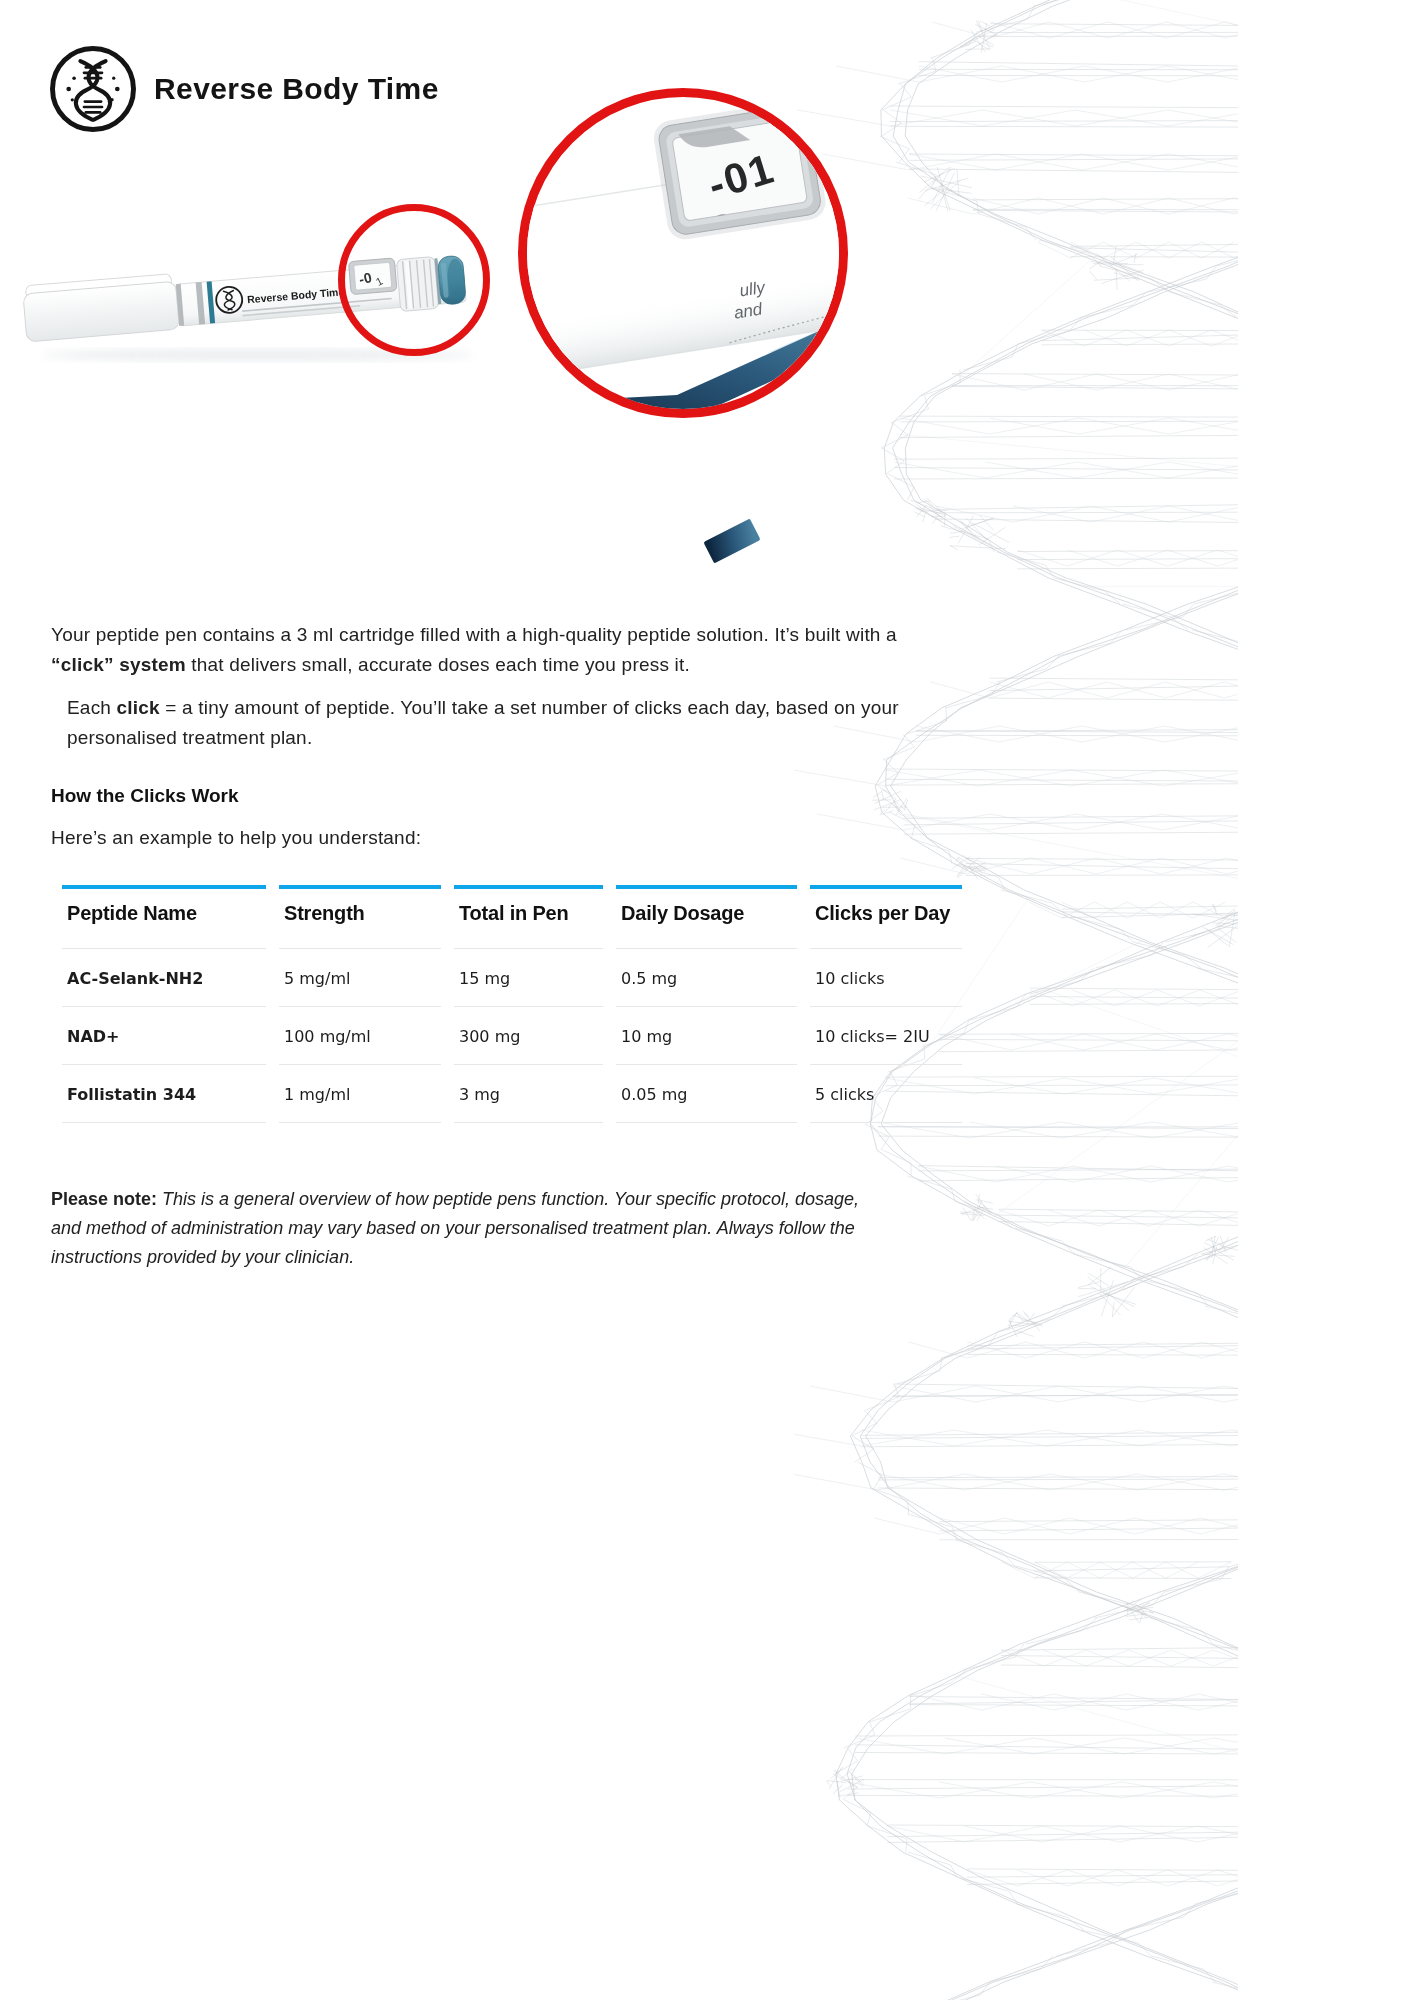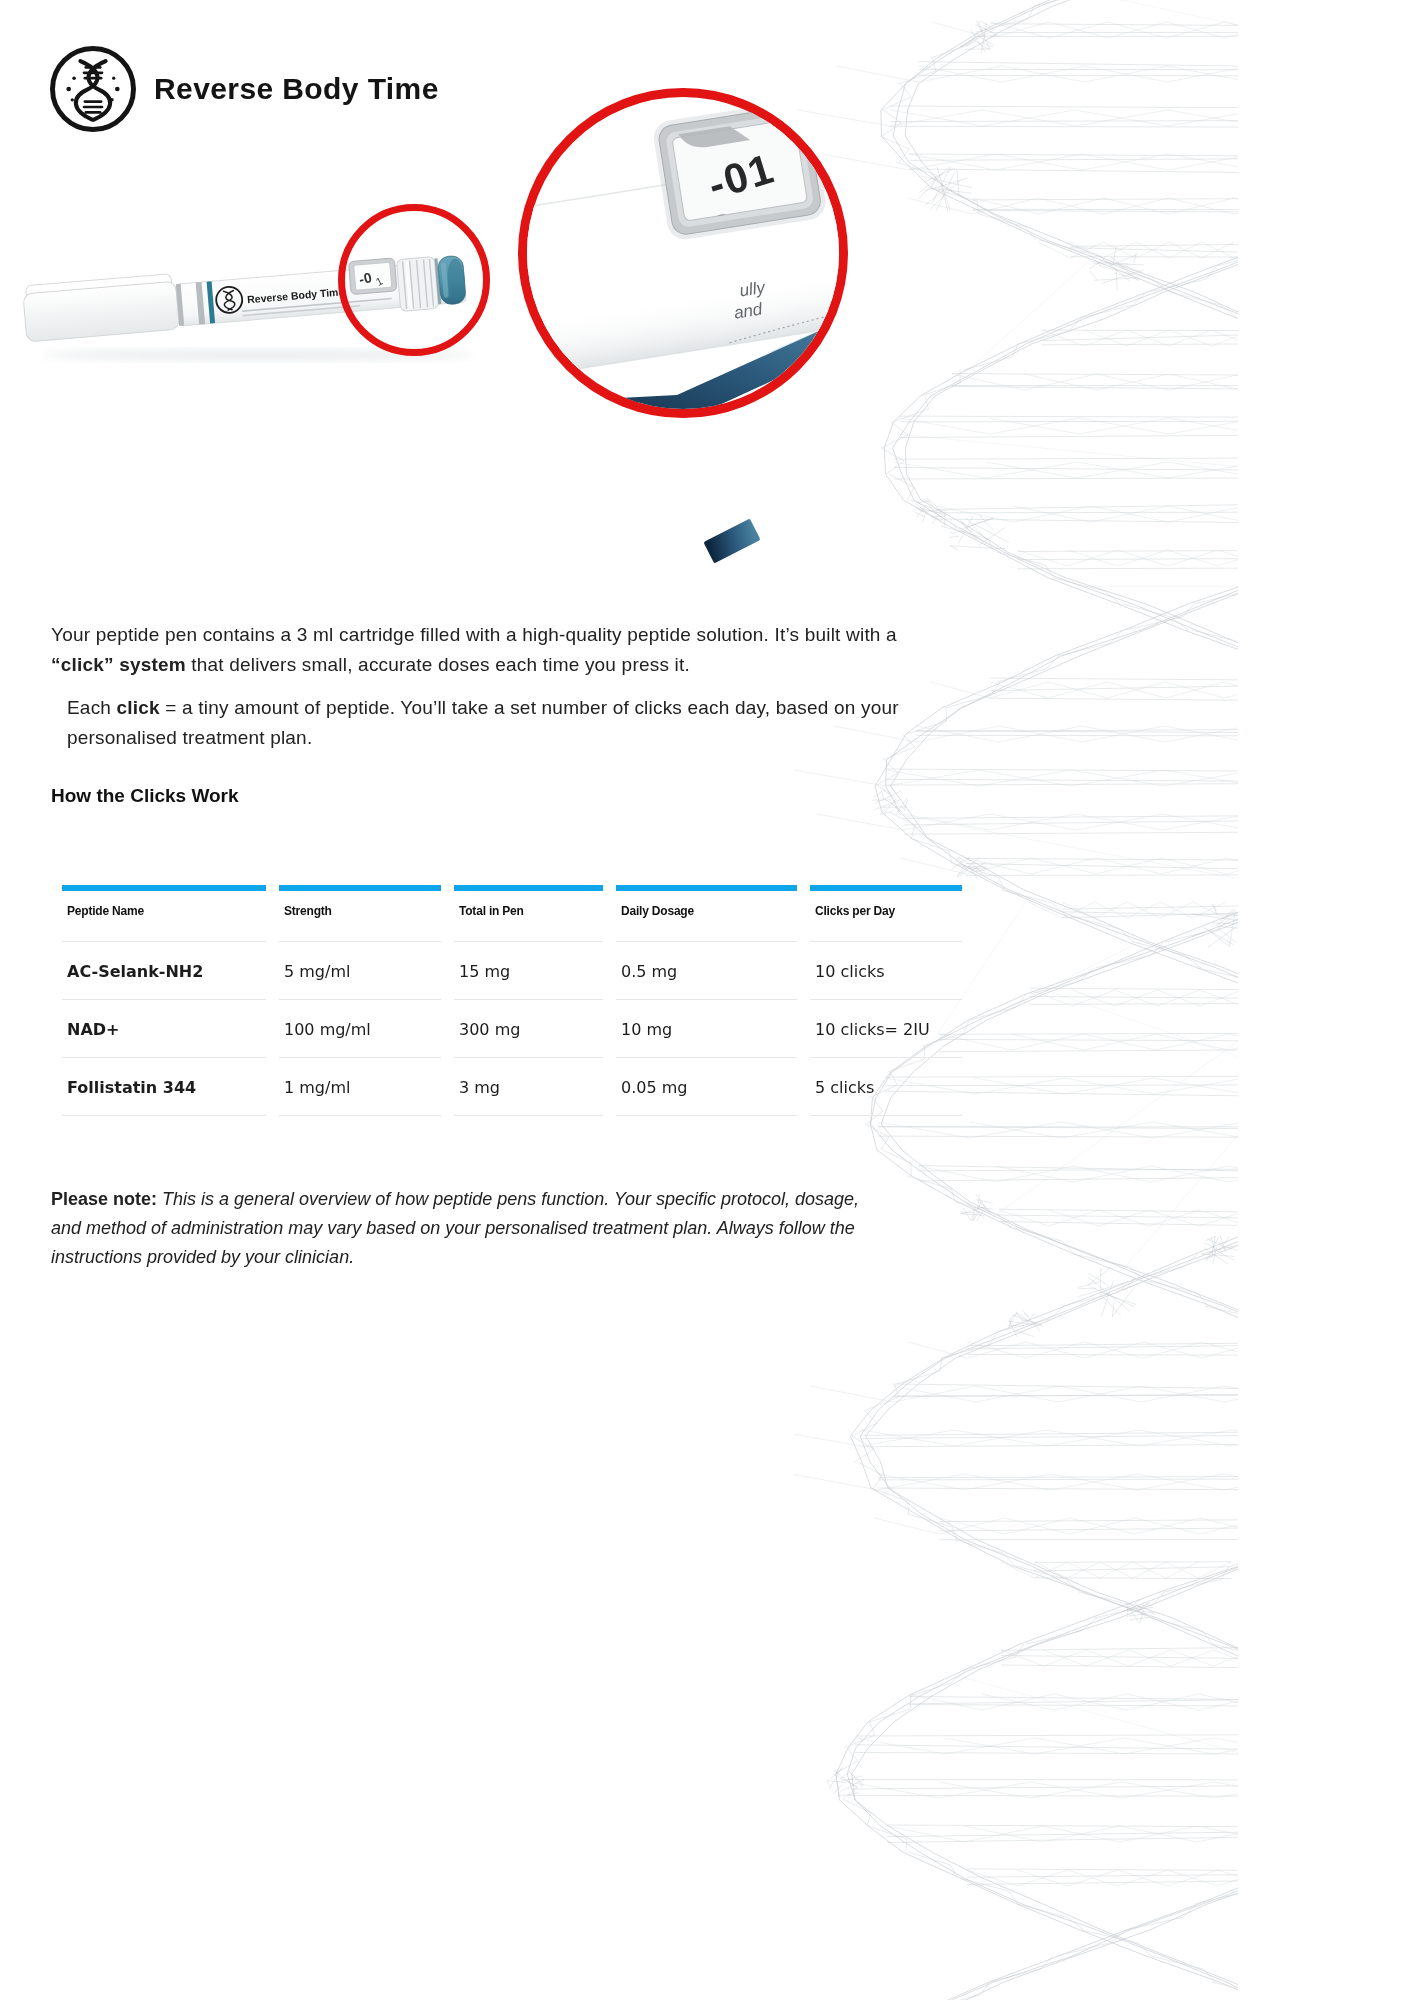--- a/index.html
+++ b/index.html
@@ -21,22 +21,22 @@
   
   .doc{left:51px;width:1090px;white-space:pre-line;}
   .h-doc{font-size:19px;font-weight:bold;color:#111;}
   .p-doc{font-size:19px;line-height:30px;letter-spacing:.2px;}
   .b{font-weight:bold;}
   .i{font-style:italic;}
 
   
   .dose-table{position:absolute;left:62px;top:885px;border-collapse:separate;border-spacing:13px 0;margin-left:-13px;
               font-family:"DejaVu Sans",sans-serif;font-size:16px;color:#1c1c1c;}
-  .dose-table th{font-family:"Liberation Sans",sans-serif;font-size:12px;letter-spacing:-.2px;text-align:left;
-                 padding:13px 0 23px 5px;border-top:6px solid #0ea5e9;border-bottom:1px solid #e7e7e7;color:#111;}
+  .dose-table th{font-family:"Liberation Sans",sans-serif;font-size:20px;letter-spacing:-.2px;text-align:left;
+                 padding:13px 0 23px 5px;border-top:4px solid #0ea5e9;border-bottom:1px solid #e7e7e7;color:#111;}
   .dose-table td{padding:20px 0 18px 5px;border-bottom:1px solid #e7e7e7;}
   .dose-table td.peptide{font-weight:bold;}
 
   .note{font-size:18px;line-height:29px;}
 
   svg text{font-family:"Liberation Sans",sans-serif;}
 </style>
 </head>
 <body>
 
@@ -374,20 +374,21 @@
 
 
   <p class="abs doc p-doc" style="top:620px;margin:0;"><span>Your peptide pen contains a 3 ml cartridge filled with a high-quality peptide solution. It’s built with a
 </span><span class="b">“click” system</span><span> that delivers small, accurate doses each time you press it.</span></p>
 
   <p class="abs doc p-doc" style="top:677px;margin:16px;"><span>Each </span><span class="b">click</span><span> = a tiny amount of peptide. You’ll take a set number of clicks each day, based on your
 personalised treatment plan.</span></p>
 
   <h2 class="abs doc h-doc" style="top:769px;">How the Clicks Work</h2>
 
+  <p class="abs doc p-doc" style="top:823px;margin:0;">Here’s an example to help you understand:</p>
 
   <table class="dose-table">
     <colgroup>
       <col style="width:204px">
         <col style="width:162px">
         <col style="width:149px">
       <col style="width:181px">
         <col style="width:152px">
     </colgroup>
     <thead>

